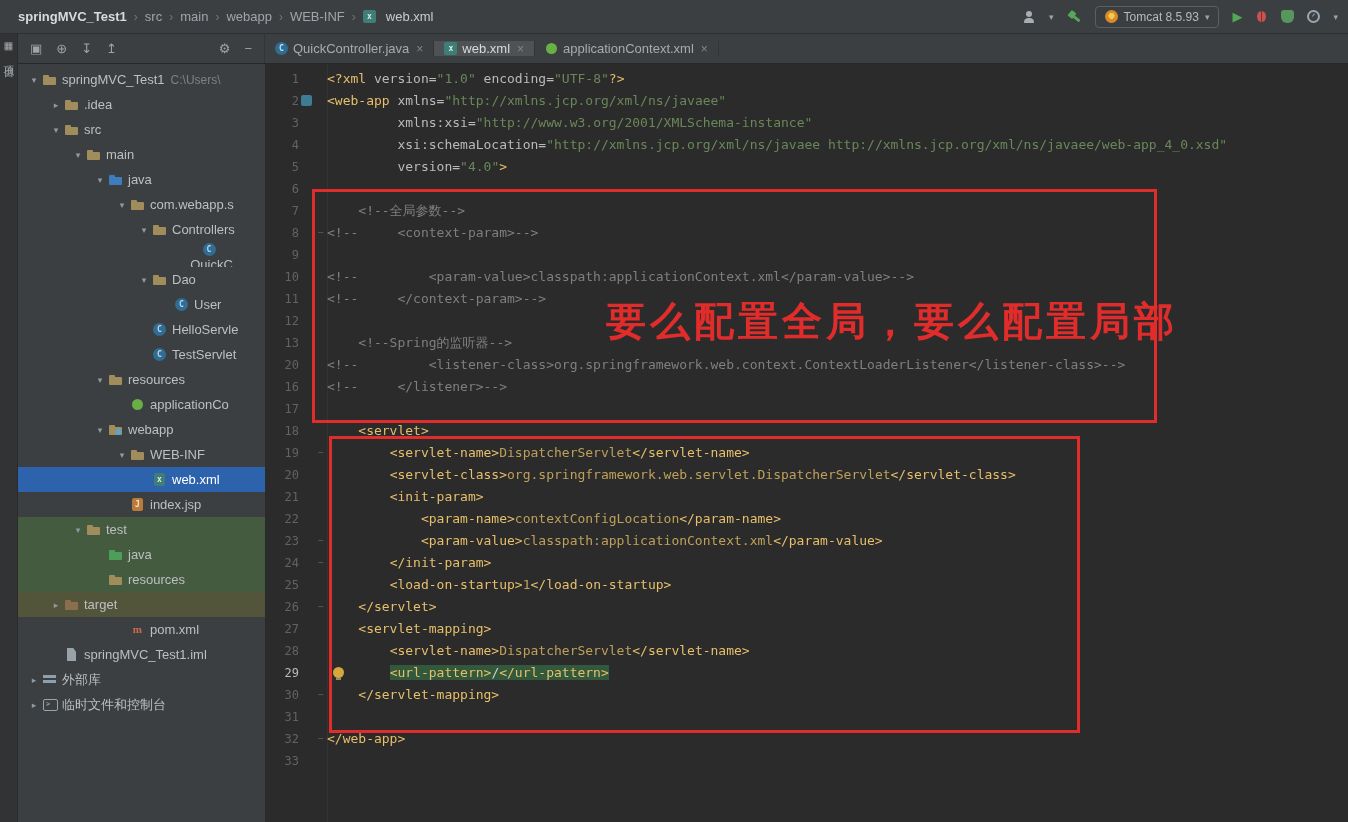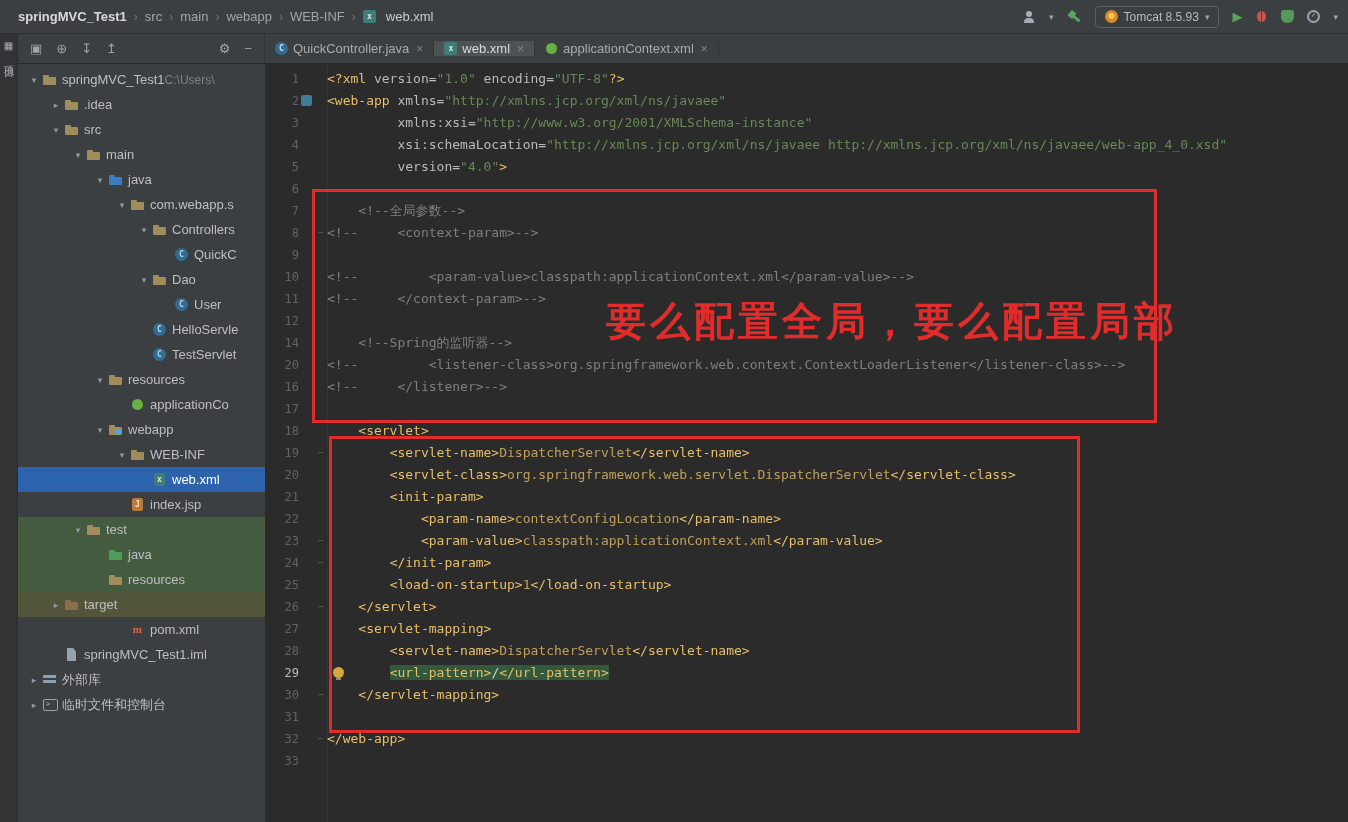--- a/index.html
+++ b/index.html
@@ -65,21 +65,21 @@
   
   .project{position:absolute;left:18px;top:64px;width:247px;bottom:0;background:#3c3f41;
            overflow:hidden;padding-top:3px}
   .trow{height:25px;display:flex;align-items:center;white-space:nowrap;overflow:hidden;cursor:default}
   .trow .tlabel{color:#bdbfc1}
   .bg-selected{background:#2d63ad}
   .bg-selected .tlabel{color:#ffffff}
   .bg-green{background:#455b40}
   .bg-olive{background:#53553a}
   .chev{width:16px;flex:none;color:#91989e;font-size:9px;text-align:center}
-  .textra{color:#7b8187;font-size:12px}
+  .textra{margin-left:6px;color:#7b8187;font-size:12px}
   .ic{width:15px;height:15px;margin-right:5px;position:relative;display:inline-block;flex:none}
   .ic::before,.ic::after{position:absolute;content:""}
   .ic-folder::before,.ic-project-folder::before,.ic-source-folder::before,.ic-test-source-folder::before,
   .ic-web-folder::before,.ic-resources-folder::before,.ic-package::before,.ic-excluded-folder::before{
       left:1px;top:3px;width:6px;height:3px;border-radius:1px 1px 0 0;background:#a18c5b}
   .ic-folder::after,.ic-project-folder::after,.ic-source-folder::after,.ic-test-source-folder::after,
   .ic-web-folder::after,.ic-resources-folder::after,.ic-package::after,.ic-excluded-folder::after{
       left:1px;top:5px;width:13px;height:8px;border-radius:1px;background:#a18c5b}
   .ic-source-folder::before,.ic-source-folder::after{background:#3d7dbd}
   .ic-test-source-folder::before,.ic-test-source-folder::after{background:#4d9e58}
@@ -243,21 +243,21 @@
         <div class="trow" style="padding-left: 96px;">
           <span class="chev">▾</span>
           <span class="ic ic-package"></span>
           <span class="tlabel">com.webapp.s</span>
         </div>
         <div class="trow" style="padding-left: 118px;">
           <span class="chev">▾</span>
           <span class="ic ic-package"></span>
           <span class="tlabel">Controllers</span>
         </div>
-        <div class="trow" style="padding-left: 140px;">
+        <div class="trow" style="padding-left: 140px; flex-direction: column;">
           <span class="chev"></span>
           <span class="ic ic-class"></span>
           <span class="tlabel">QuickC</span>
         </div>
         <div class="trow" style="padding-left: 118px;">
           <span class="chev">▾</span>
           <span class="ic ic-package"></span>
           <span class="tlabel">Dao</span>
         </div>
         <div class="trow" style="padding-left: 140px;">
@@ -416,21 +416,21 @@
           <span class="slotB"></span>
           <span class="codeln"><span class="seg-c">&lt;!--     &lt;/context-param&gt;--&gt;</span></span>
         </div>
         <div class="eline">
           <span class="ln">12</span>
           <span class="slotA"></span>
           <span class="slotB"></span>
           <span class="codeln"></span>
         </div>
         <div class="eline">
-          <span class="ln">14</span>
+          <span class="ln">13</span>
           <span class="slotA"></span>
           <span class="slotB"></span>
           <span class="codeln"><span class="seg-c">    &lt;!--Spring的监听器--&gt;</span></span>
         </div>
         <div class="eline">
           <span class="ln">20</span>
           <span class="slotA"></span>
           <span class="slotB"></span>
           <span class="codeln"><span class="seg-c">&lt;!--         &lt;listener-class&gt;org.springframework.web.context.ContextLoaderListener&lt;/listener-class&gt;--&gt;</span></span>
         </div>

